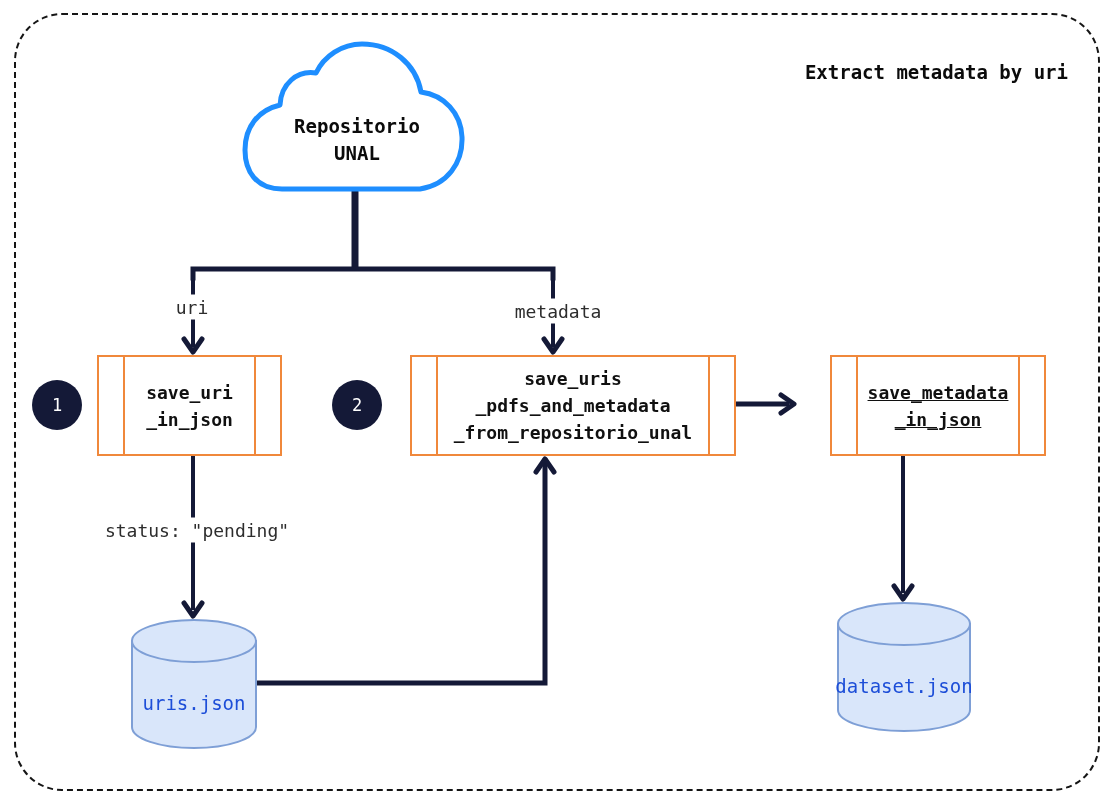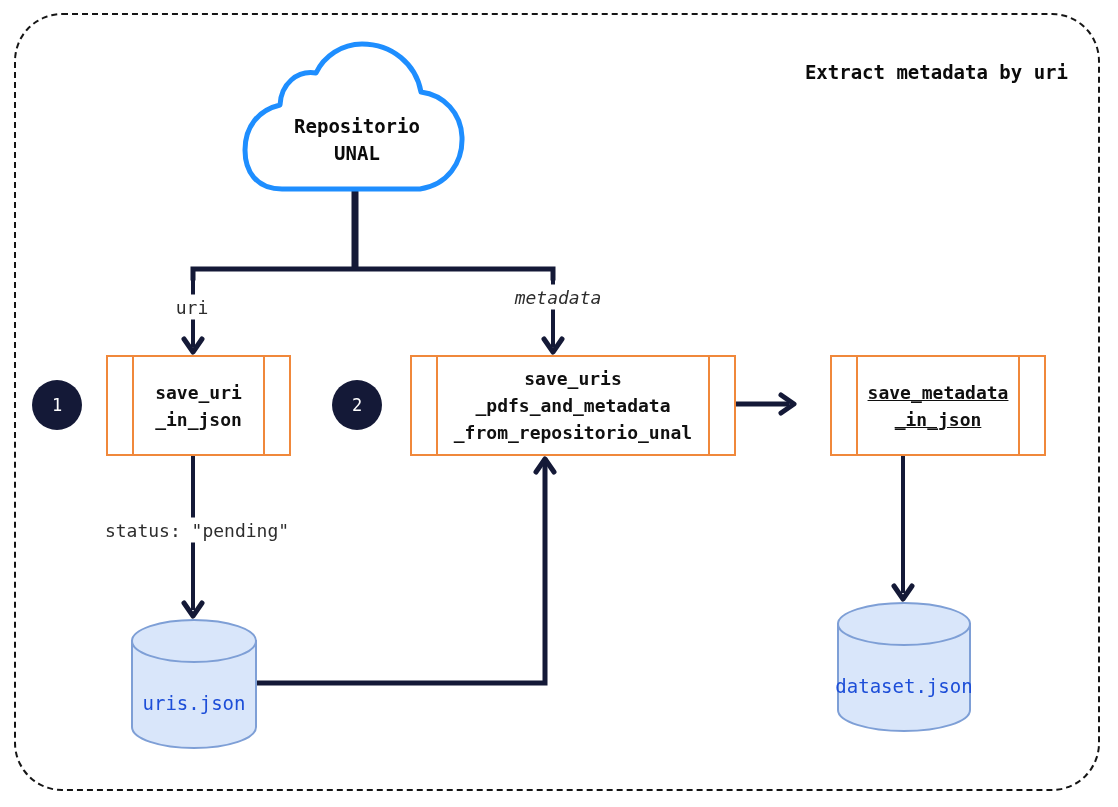--- a/index.html
+++ b/index.html
@@ -24,35 +24,35 @@
   .proc{
     position:absolute;box-sizing:border-box;background:#ffffff;border:2px solid #F0883B;
     display:flex;align-items:center;justify-content:center;text-align:center;
     font-size:18px;font-weight:bold;line-height:27px;color:#101010;white-space:pre-line;
   }
   .proc::before,.proc::after{
     content:"";position:absolute;top:0;bottom:0;width:0;border-left:2px solid #F0883B;
   }
   .proc::before{left:24px;}
   .proc::after{right:24px;}
-  .proc1{left:106px;top:355px;width:185px;height:101px;}
+  .proc1{left:97px;top:355px;width:185px;height:101px;}
   .proc2{left:390px;top:355px;width:326px;height:101px;margin-left:20px;}
   .proc3{left:830px;top:355px;width:216px;height:101px;text-decoration:underline;}
   .badge{
     position:absolute;width:50px;height:50px;border-radius:50%;background:#141937;
     color:#ffffff;font-size:17px;display:flex;align-items:center;justify-content:center;
   }
   .badge1{left:32px;top:380px;}
   .badge2{left:332px;top:380px;}
   .lbl{
     position:absolute;transform:translate(-50%,-50%);background:#ffffff;
     padding:2px 7px;font-size:18px;color:#2d2d2d;white-space:pre;
   }
   .lbl-uri{left:192px;top:283px;margin-top:24px;}
-  .lbl-metadata{left:558px;top:297px;font-style:italic;}
+  .lbl-metadata{left:558px;top:311px;}
   .lbl-status{left:197px;top:530px;}
   .lbl-metaby{left:902px;top:528px;}
   .dblbl{
     position:absolute;transform:translate(-50%,-50%);color:#1d4ed8;white-space:pre;
   }
   .dblbl-uris{left:194px;top:703px;font-size:19px;}
   .dblbl-dataset{left:904px;top:686px;font-size:19px;}
 </style>
 </head>
 <body>

